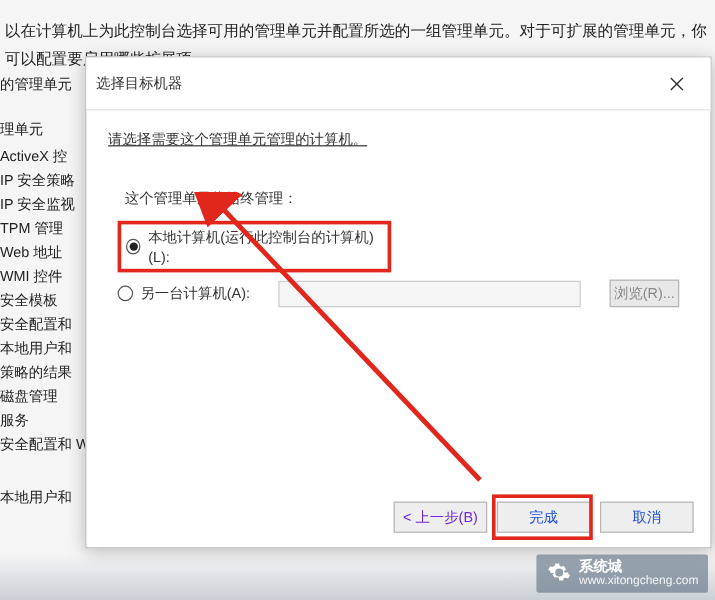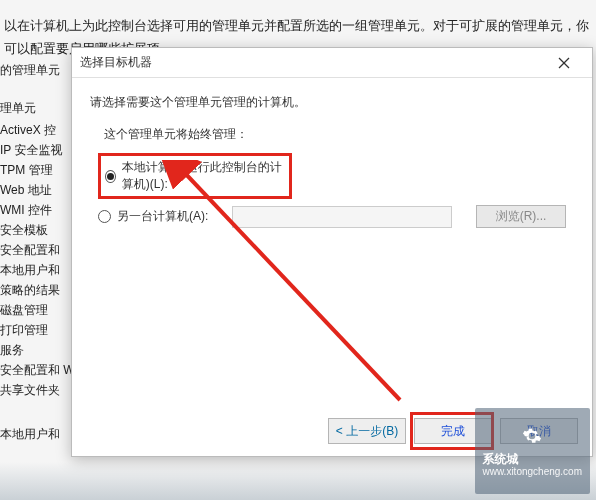--- a/index.html
+++ b/index.html
@@ -38,21 +38,21 @@
     position: absolute;
     left: 71px;
     top: 47px;
     width: 522px;
     height: 410px;
     background: #fff;
     border: 1px solid #bbb;
     box-shadow: 0 3px 14px rgba(0,0,0,0.25);
   }
   .titlebar {
-    height: 30px;
+    height: 44px;
     background: #fff;
     border-bottom: 1px solid #e0e0e0;
     display: flex;
     align-items: center;
     padding: 0 8px;
     font-size: 12px;
     color: #333;
   }
   .titlebar .spacer { flex: 1; }
   .close-x {
@@ -61,32 +61,32 @@
     display: flex;
     align-items: center;
     justify-content: center;
     font-size: 14px;
     color: #333;
   }
   .content {
     padding: 16px 18px 8px 18px;
     color: #333;
   }
-  .prompt { margin-bottom: 15px; }
+  .prompt { margin-bottom: 32px; text-decoration: underline; }
   .subhead { margin: 0 0 10px 14px; font-family: Liberation Mono, monospace; }
   .radio-row {
     display: flex;
     align-items: center;
     gap: 6px;
     padding: 3px 4px;
     margin: 0 8px 6px 8px;
   }
   .radio-outline {
     border: 3px solid #e1261c;
-    width: 194px;
+    width: 228px;
   }
   .radio {
     width: 13px; height: 13px;
     border: 1px solid #555;
     border-radius: 50%;
     display: inline-flex;
     align-items: center;
     justify-content: center;
     background: #fff;
   }
@@ -103,21 +103,21 @@
     margin: 0 8px 14px 8px;
   }
   .another-input {
     flex: 1;
     height: 22px;
     border: 1px solid #ccc;
     margin: 0 8px;
     background: #f5f5f5;
   }
   .browse-btn {
-    width: 90px;
+    width: 58px;
     height: 23px;
     border: 1px solid #b5b5b5;
     background: #e8e8e8;
     color: #888;
     font-size: 12px;
     display: flex;
     align-items: center;
     justify-content: center;
   }
   .check-row {
@@ -143,48 +143,46 @@
     min-width: 78px;
     height: 26px;
     border: 1px solid #b5b5b5;
     background: #eee;
     font-size: 12px;
     display: flex;
     align-items: center;
     justify-content: center;
     color: #1d4ed8;
   }
-  .btn.disabled { color: #0369a1; }
+  .btn.disabled { color: #6d28d9; }
   .finish-outline {
     position: absolute;
     border: 3px solid #e1261c;
     width: 84px;
     height: 38px;
     right: 98px;
     bottom: 6px;
     pointer-events: none;
   }
   .arrow-svg {
     position: absolute;
     left: 140px;
     top: 160px;
     pointer-events: none;
   }
   .watermark {
     position: absolute;
     right: 6px;
     bottom: 6px;
     display: flex;
-    align-items: center;
     gap: 6px;
     color: #fff;
     background: rgba(80,100,120,0.55);
-    padding: 17px 8px;
+    padding: 4px 8px;
     border-radius: 2px;
-    flex-direction: column;
   }
   .wm-icon {
     width: 22px; height: 22px;
     display: inline-flex;
     align-items: center;
     justify-content: center;
   }
   .wm-text { line-height: 1.1; font-size: 12px; }
   .wm-url { font-size: 10px; opacity: .9; }
   .footer-strip {
@@ -197,33 +195,32 @@
   }
 </style>
 </head>
 <body>
 
 <div class="bg-text">以在计算机上为此控制台选择可用的管理单元并配置所选的一组管理单元。对于可扩展的管理单元，你可以配置要启用哪些扩展项</div>
 <div class="bg-list">
   <div class="bg-row bg-header" style="margin-top:-30px;margin-bottom:18px;">的管理单元</div>
   <div class="bg-row bg-header" style="margin-bottom:2px;">理单元</div>
   <div class="bg-row">ActiveX 控</div>
+  <div class="bg-row">IP 安全策略</div>
   <div class="bg-row">IP 安全监视</div>
   <div class="bg-row">TPM 管理</div>
   <div class="bg-row">Web 地址</div>
   <div class="bg-row">WMI 控件</div>
   <div class="bg-row">安全模板</div>
   <div class="bg-row">安全配置和</div>
   <div class="bg-row">本地用户和</div>
   <div class="bg-row">策略的结果</div>
   <div class="bg-row">磁盘管理</div>
-  <div class="bg-row">打印管理</div>
   <div class="bg-row">服务</div>
   <div class="bg-row">安全配置和 W</div>
-  <div class="bg-row">共享文件夹</div>
   <div class="bg-row" style="margin-top:24px;">本地用户和</div>
 </div>
 
 <div class="dialog">
   <div class="titlebar">
     <span>选择目标机器</span>
     <span class="spacer"></span>
     <div class="close-x">
       <svg width="12" height="12" viewBox="0 0 12 12">
         <line x1="1" y1="1" x2="11" y2="11" stroke="#333" stroke-width="1.2"></line>

